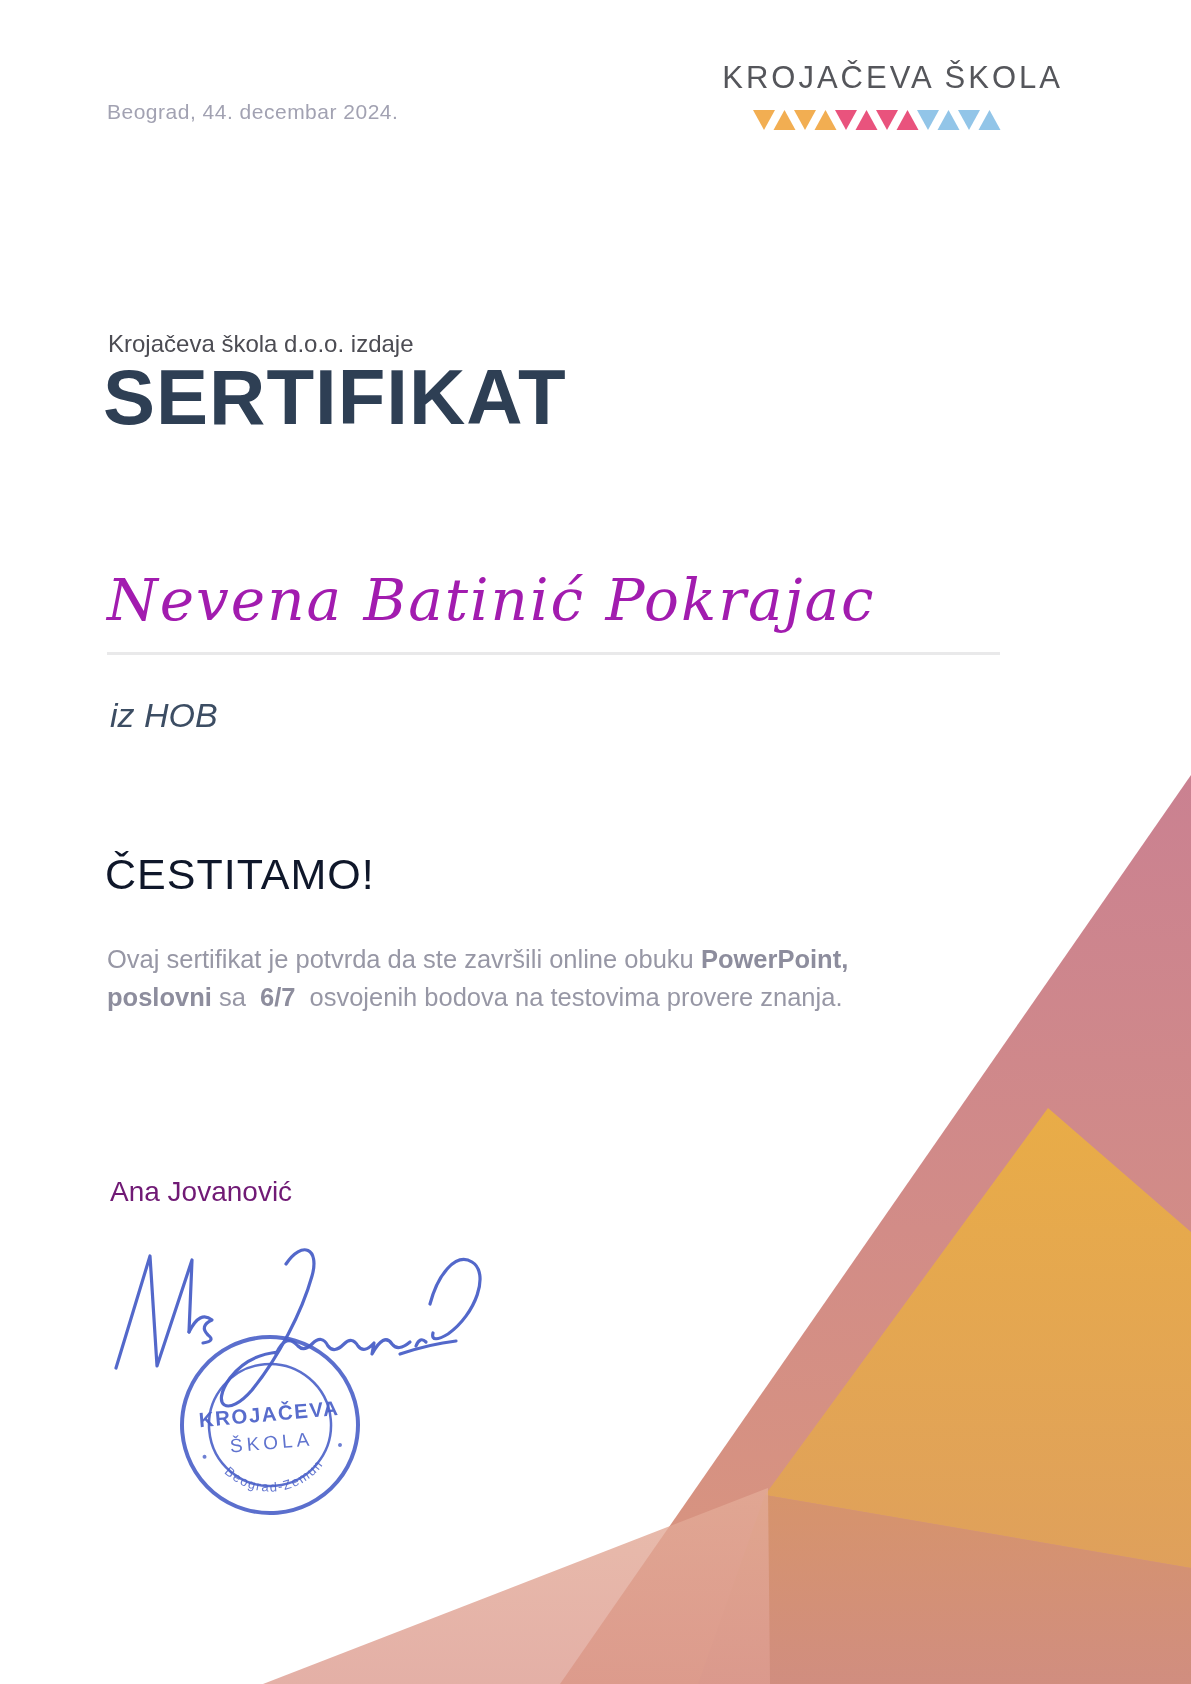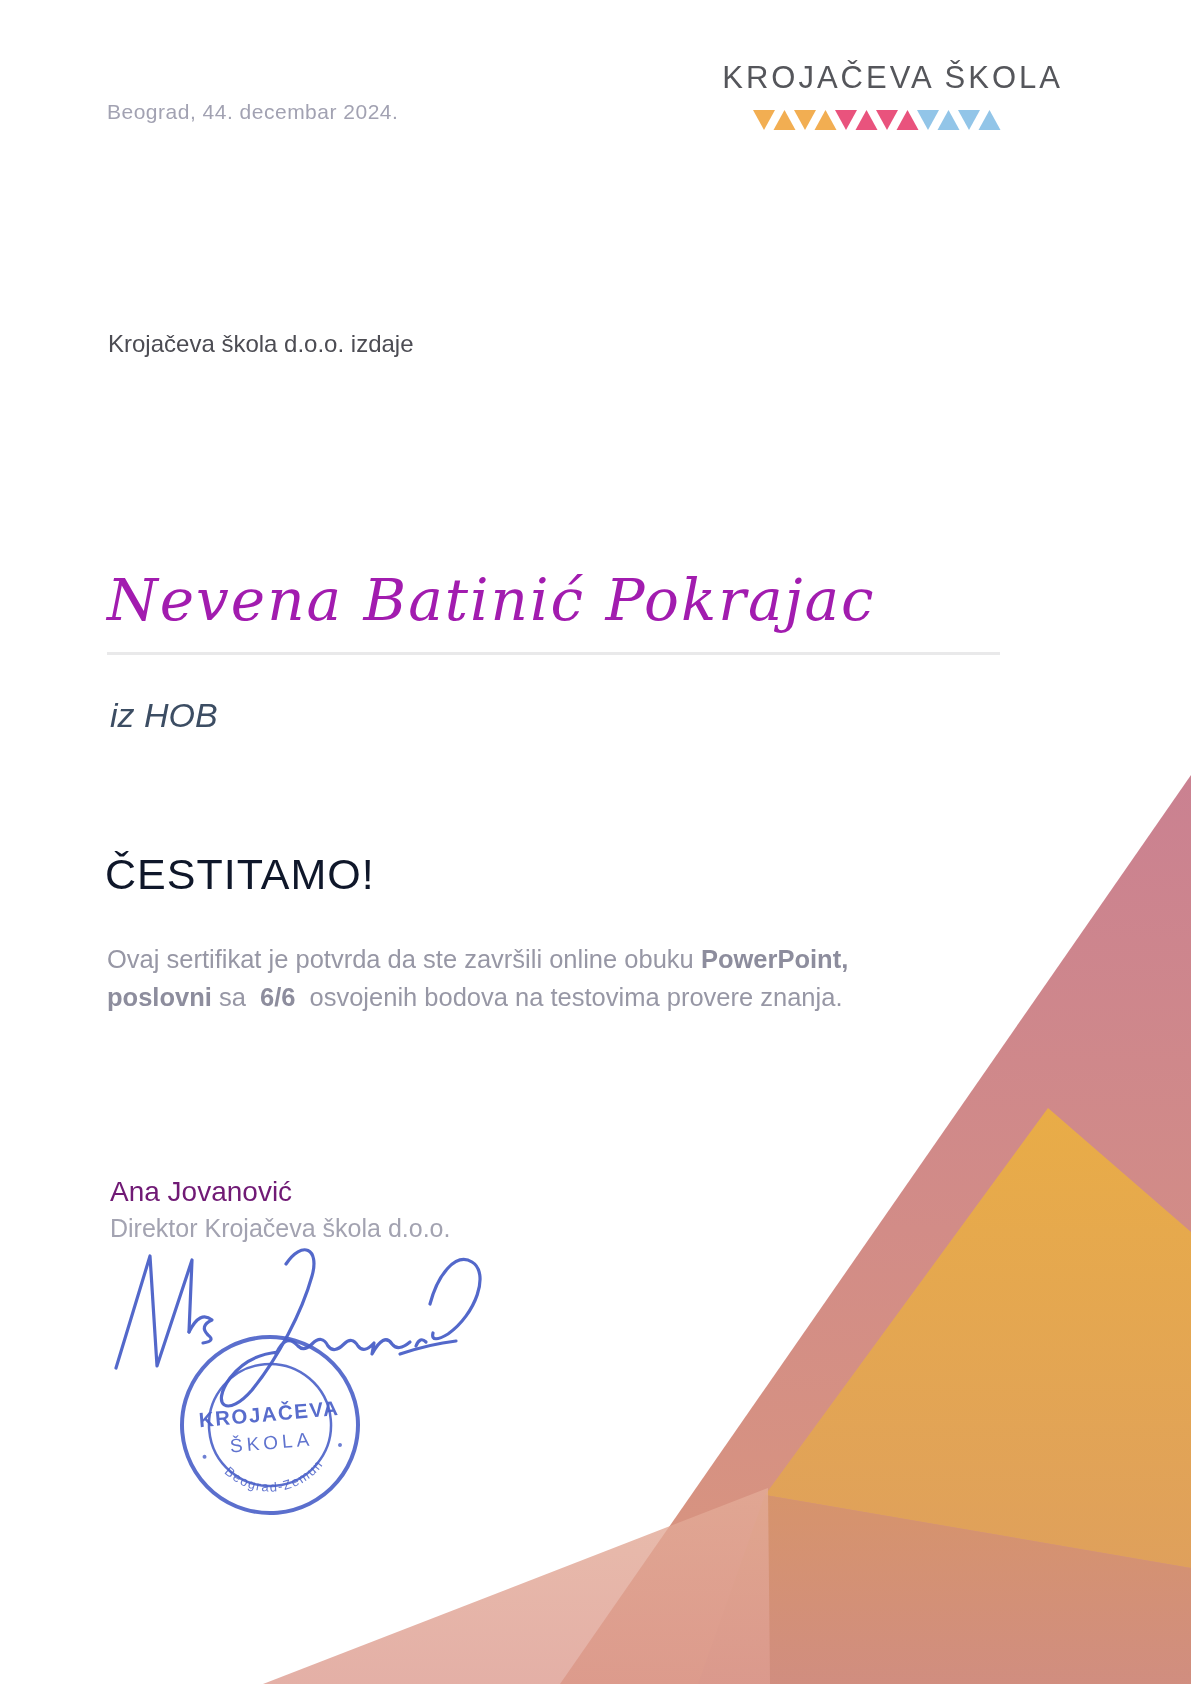--- a/index.html
+++ b/index.html
@@ -74,32 +74,32 @@
     <polygon points="102.5,20 124.5,20 113.5,0" fill="#e9537d"></polygon>
     <polygon points="123,0 145,0 134,20" fill="#e9537d"></polygon>
     <polygon points="143.5,20 165.5,20 154.5,0" fill="#e9537d"></polygon>
     <polygon points="164,0 186,0 175,20" fill="#92c5e8"></polygon>
     <polygon points="184.5,20 206.5,20 195.5,0" fill="#92c5e8"></polygon>
     <polygon points="205,0 227,0 216,20" fill="#92c5e8"></polygon>
     <polygon points="225.5,20 247.5,20 236.5,0" fill="#92c5e8"></polygon>
   </svg>
 
   <div class="abs issuer-line">Krojačeva škola d.o.o. izdaje</div>
+  <div class="abs cert-title">SERTIFIKAT</div>
 
   <div class="abs recipient-name">Nevena Batinić Pokrajac</div>
   <div class="abs name-underline"></div>
   <div class="abs recipient-origin">iz HOB</div>
 
   <div class="abs congrats-heading">ČESTITAMO!</div>
   <div class="abs congrats-text">
-    <span>Ovaj sertifikat je potvrda da ste završili online obuku </span><b>PowerPoint, poslovni</b><span> sa </span><b class="score">6/6</b><span> osvojenih bodova na testovima provere znanja.</span>
+    <span>Ovaj sertifikat je potvrda da ste završili online obuku </span><b>PowerPoint, poslovni</b><span> sa </span><b class="score">6/7</b><span> osvojenih bodova na testovima provere znanja.</span>
   </div>
 
   <div class="abs signer-name">Ana Jovanović</div>
-  <div class="abs signer-title">Direktor Krojačeva škola d.o.o.</div>
 
   <svg class="abs stamp-wrap" width="190" height="190" viewBox="-95 -95 190 190">
     <g stroke="#4a60c8" fill="none" opacity="0.9">
       <circle cx="0" cy="0" r="88" stroke-width="4"></circle>
       <circle cx="0" cy="0" r="61" stroke-width="2.5"></circle>
     </g>
     <text x="0" y="-4" text-anchor="middle" fill="#4a60c8" opacity="0.92" font-family="Liberation Sans, sans-serif" font-size="20.5" font-weight="bold" letter-spacing="1.5">KROJAČEVA</text>
     <text x="0" y="24" text-anchor="middle" fill="#4a60c8" opacity="0.88" font-family="Liberation Sans, sans-serif" font-size="19" letter-spacing="4">ŠKOLA</text>
     <path id="stampArc" d="M -60 28 A 66 66 0 0 0 60 28" fill="none" stroke="none"></path>
     <text fill="#4a60c8" opacity="0.85" font-family="Liberation Sans, sans-serif" font-size="13" letter-spacing="1.5">

